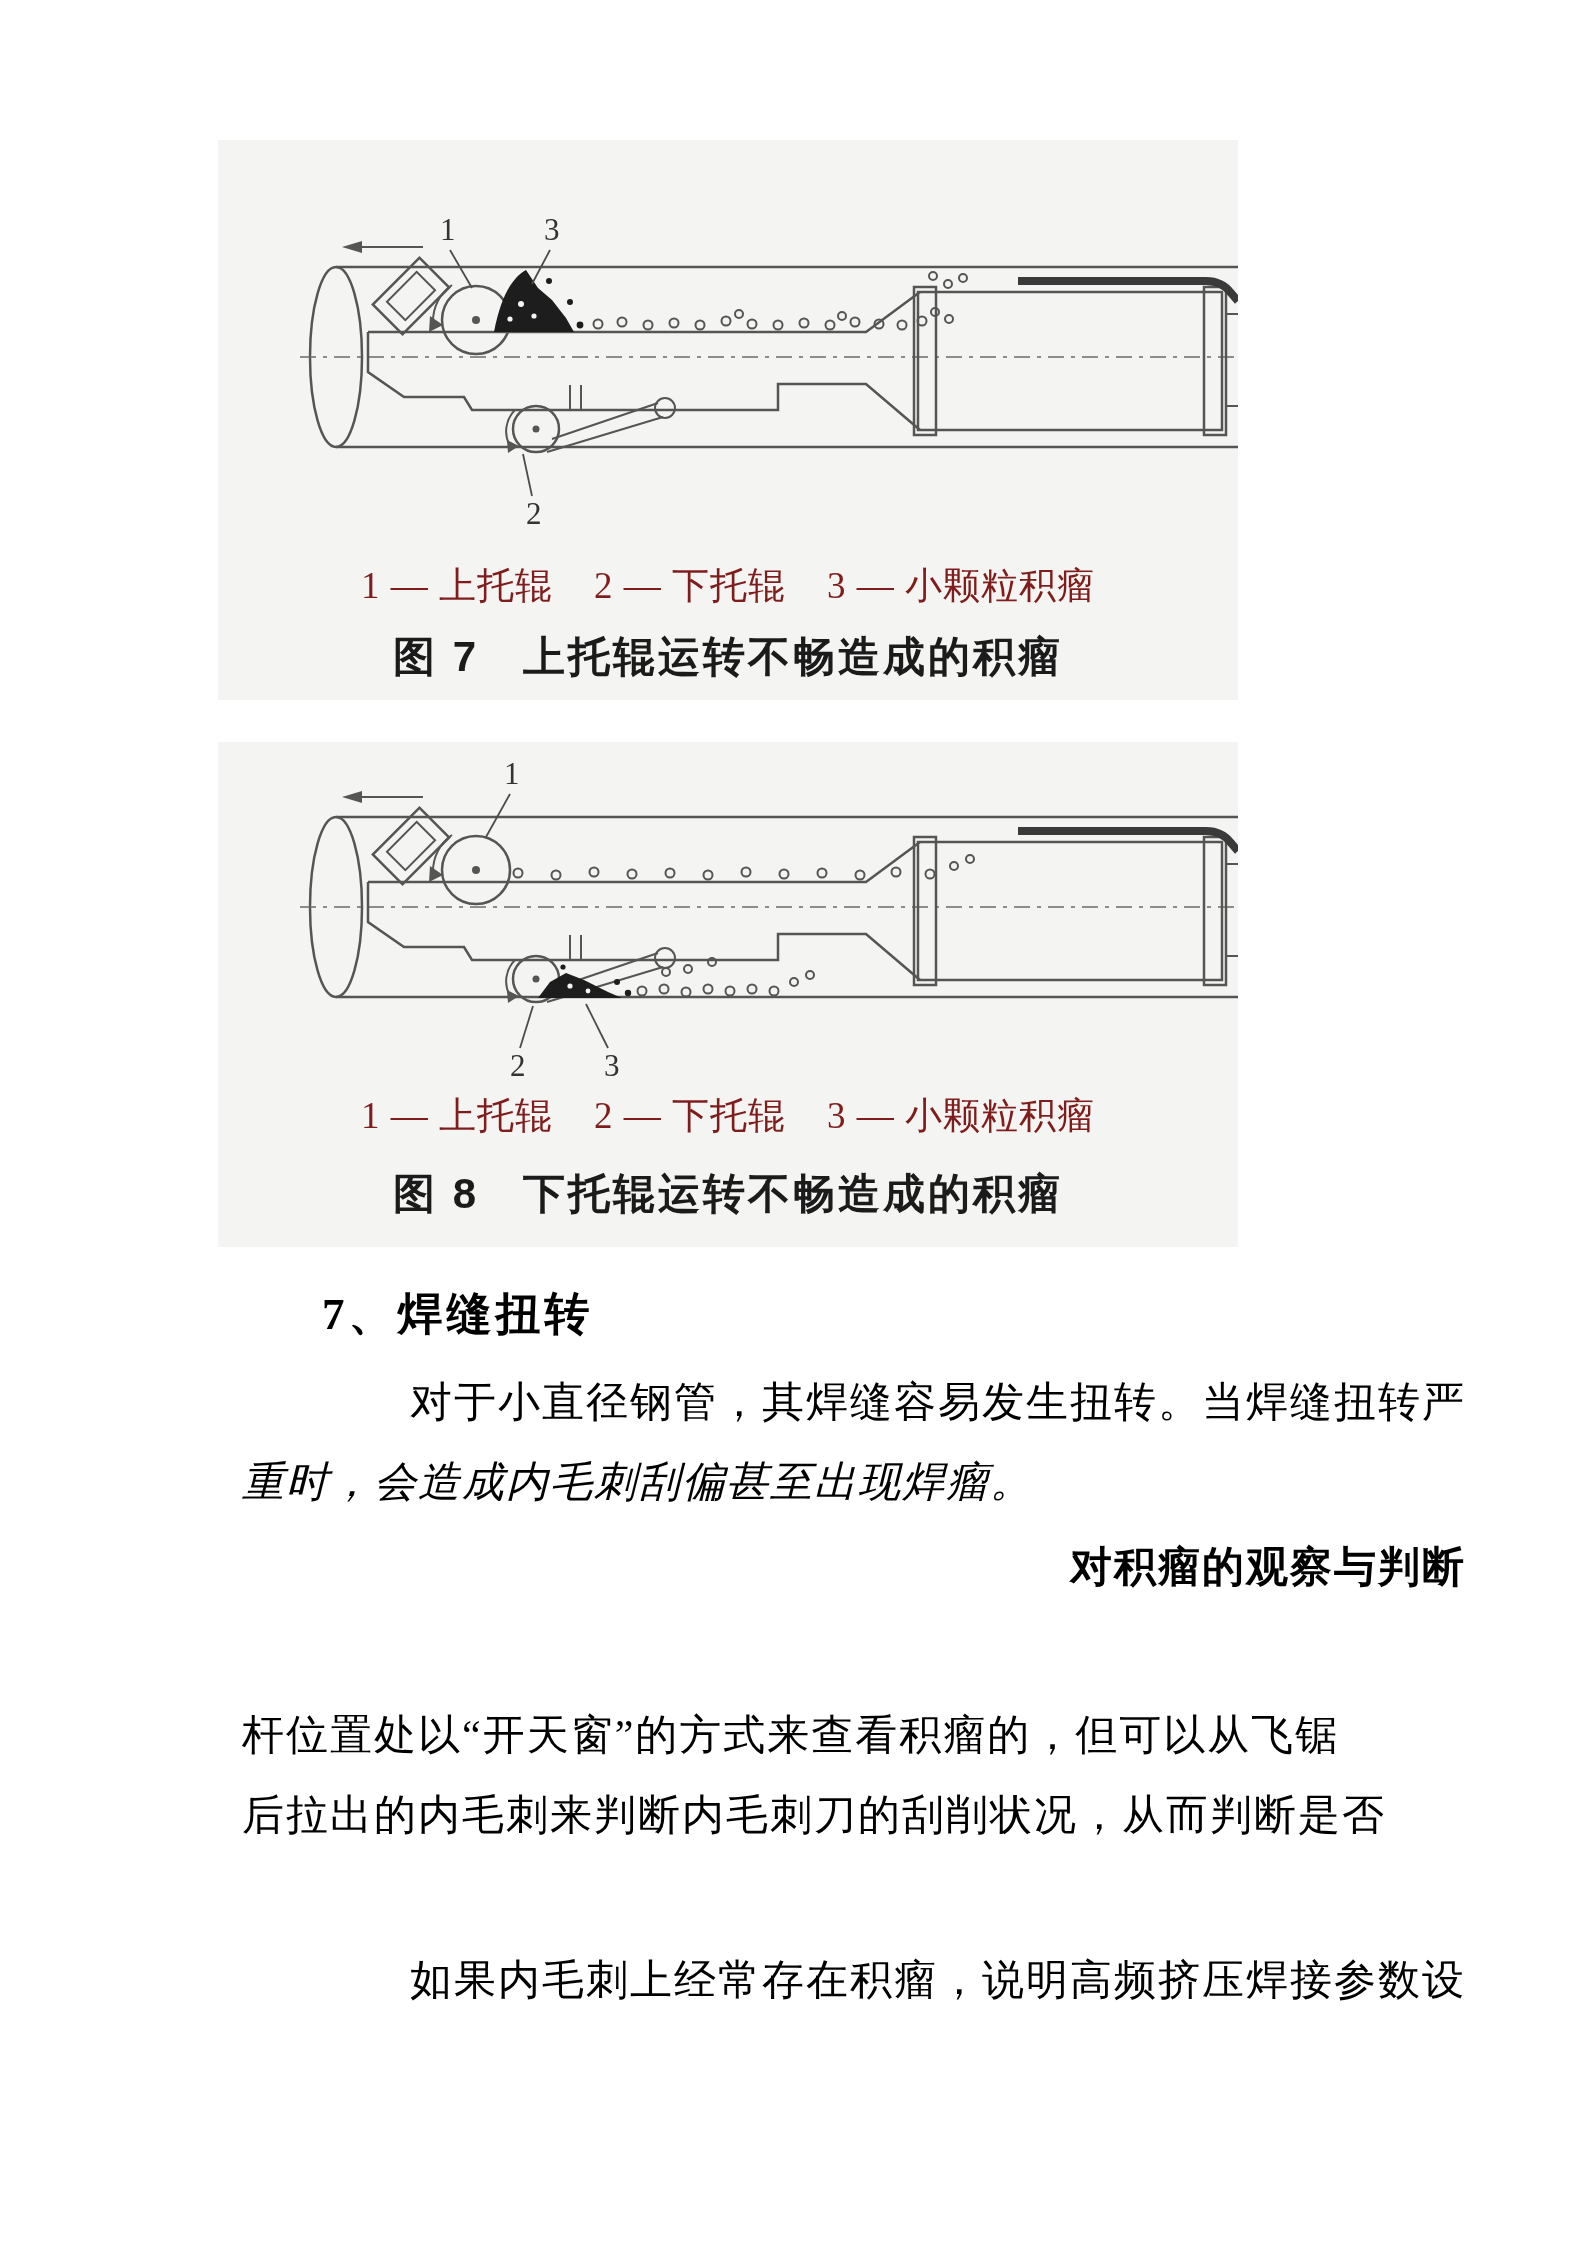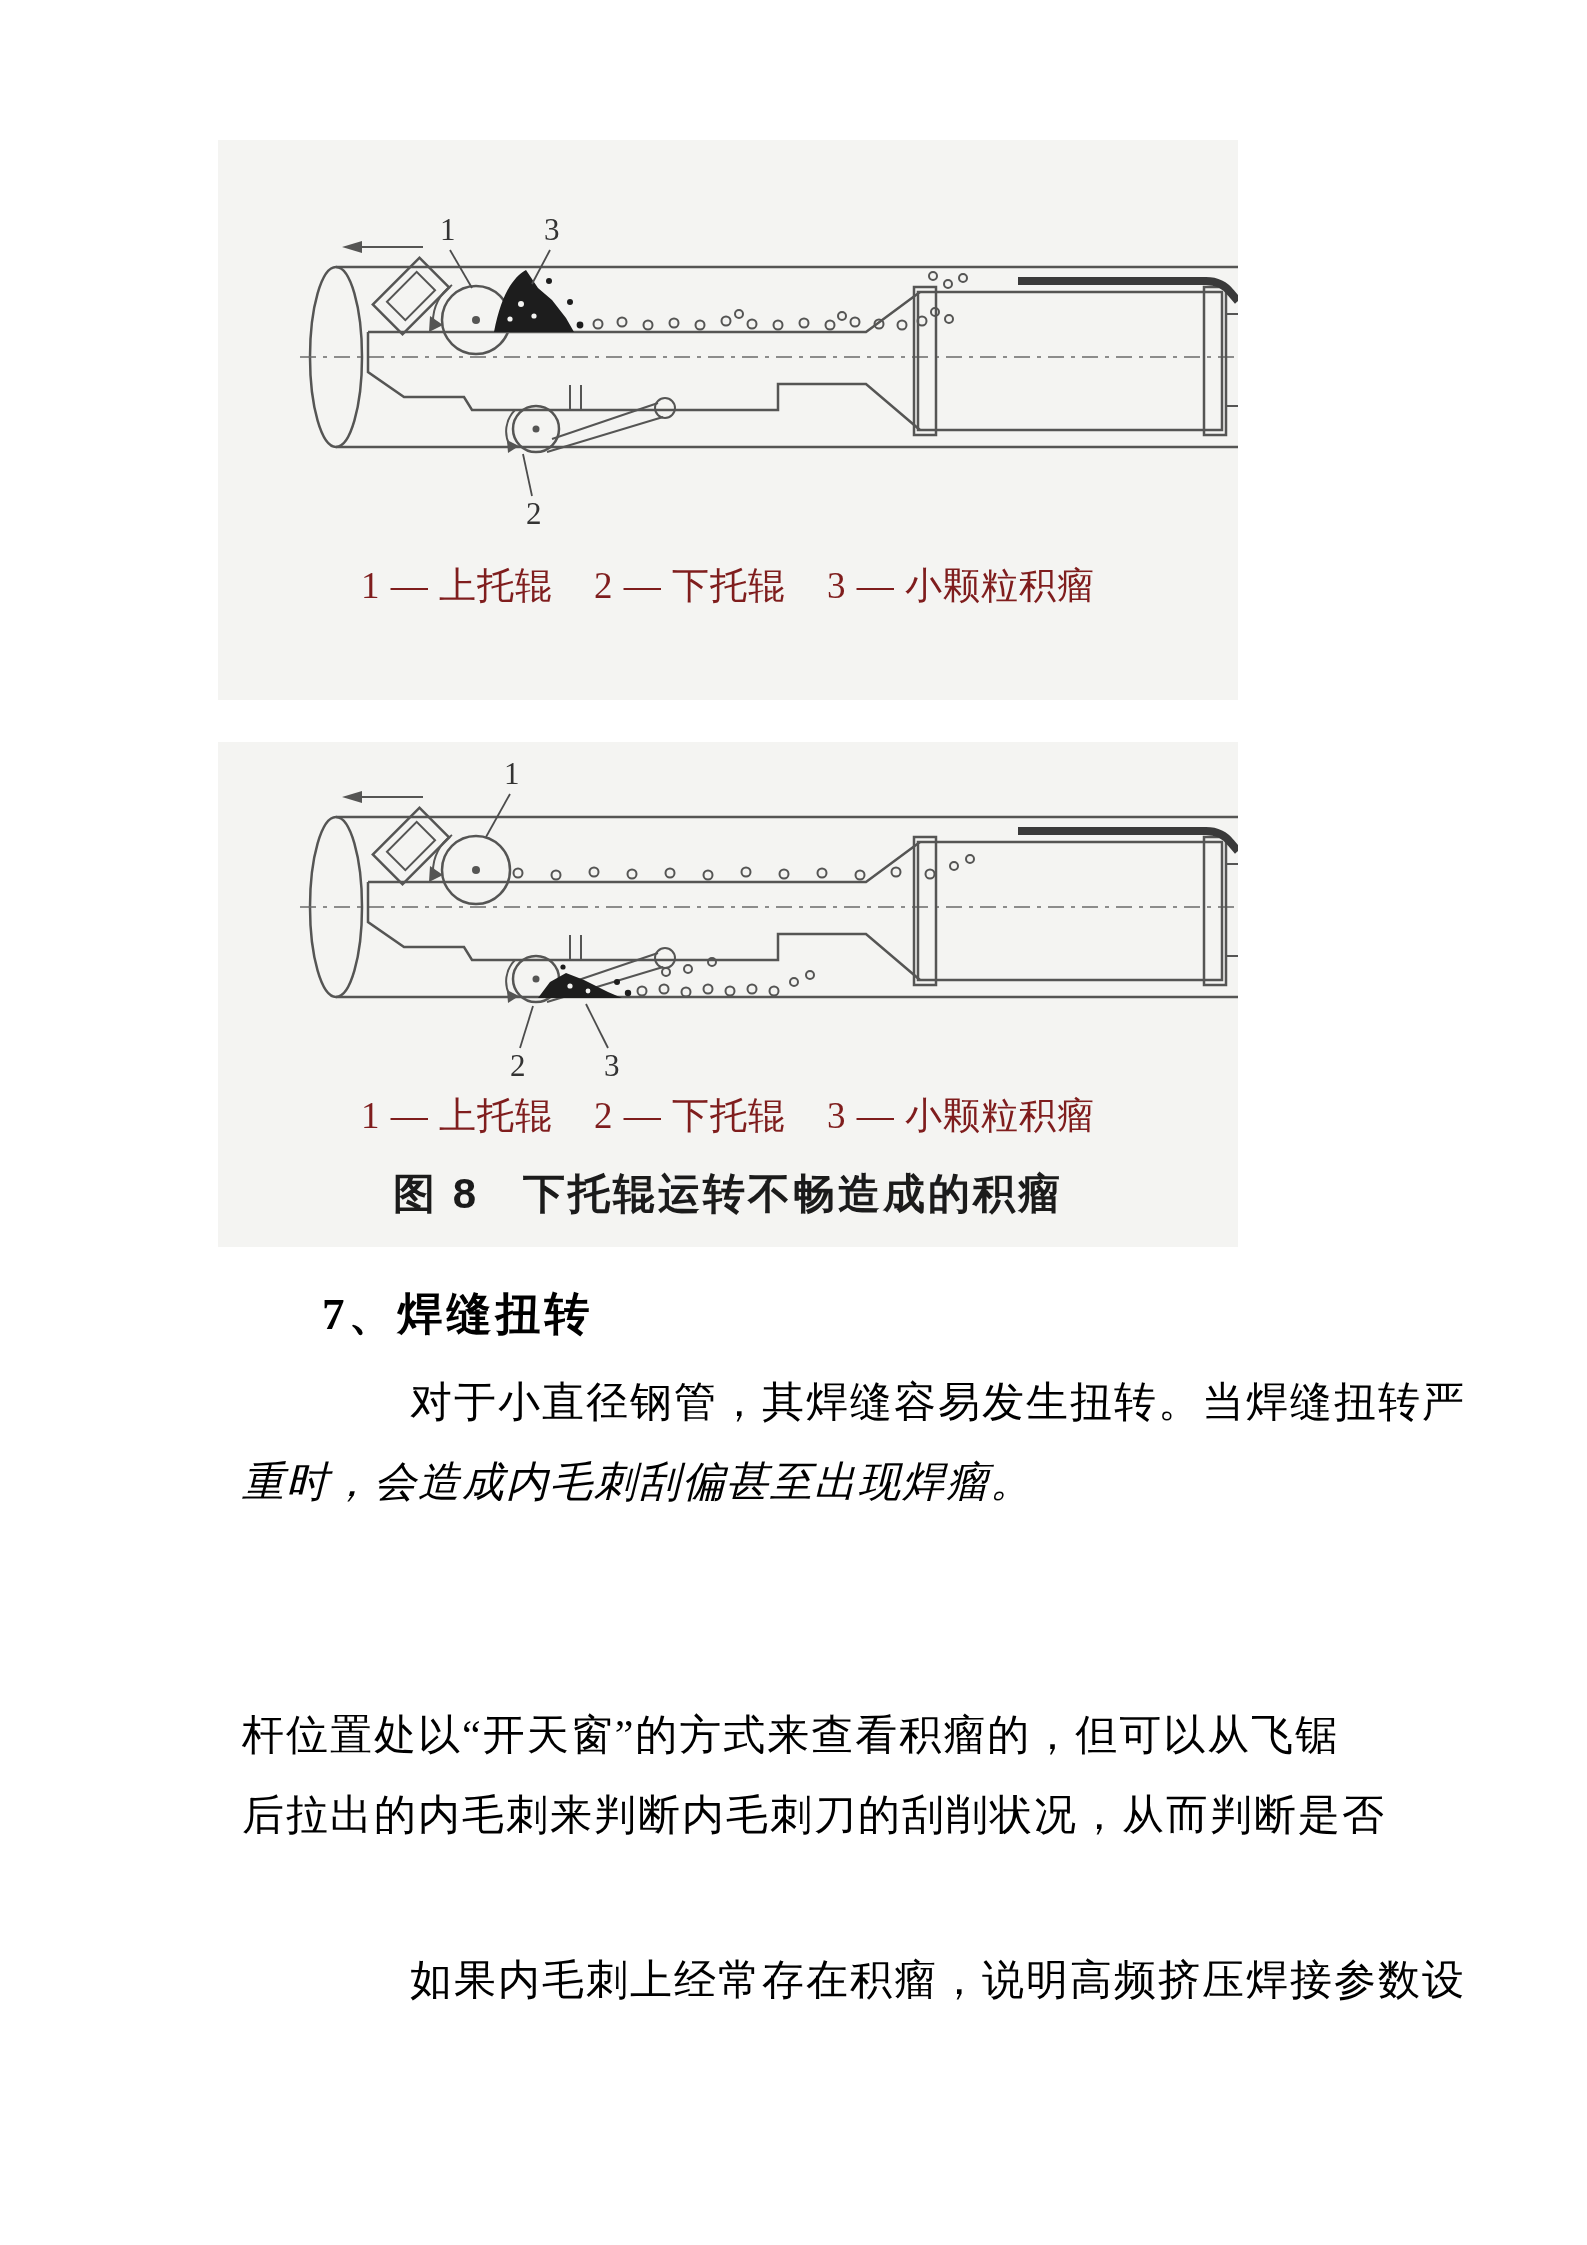--- a/index.html
+++ b/index.html
@@ -129,20 +129,21 @@
       <g>
         <text x="222" y="48">1</text>
         <path class="ldr" d="M 232,58 L 254,96"></path>
         <text x="326" y="48">3</text>
         <path class="ldr" d="M 332,58 L 314,92"></path>
         <text x="308" y="332">2</text>
         <path class="ldr" d="M 314,304 L 305,262"></path>
       </g>
     </svg>
     <div class="legend" style="top:421px;">1 — 上托辊    2 — 下托辊    3 — 小颗粒积瘤</div>
+    <div class="caption" style="top:489px;">图 7   上托辊运转不畅造成的积瘤</div>
   </div>
 
   <div class="fig-block" style="left:218px;top:742px;height:505px;">
     <svg class="fig-svg" style="top:0px;" width="1020" height="345" viewBox="0 0 1020 345">
       <g>
         <path class="dln" d="M 118,75 H 1020"></path>
         <path class="dln" d="M 118,255 H 1020"></path>
         <ellipse class="dln" cx="118" cy="165" rx="26" ry="90"></ellipse>
         <path class="dcl" d="M 82,165 H 1020"></path>
       </g>
@@ -229,17 +230,18 @@
         <path class="ldr" d="M 390,306 L 368,262"></path>
       </g>
     </svg>
     <div class="legend" style="top:349px;">1 — 上托辊    2 — 下托辊    3 — 小颗粒积瘤</div>
     <div class="caption" style="top:424px;">图 8   下托辊运转不畅造成的积瘤</div>
   </div>
 
   <div class="bodyline heading" style="top:1291px;">7、焊缝扭转</div>
   <div class="bodyline indent" style="top:1379px;">对于小直径钢管，其焊缝容易发生扭转。当焊缝扭转严</div>
   <div class="bodyline" style="top:1459px;font-style:italic;">重时，会造成内毛刺刮偏甚至出现焊瘤。</div>
+  <div class="bodyline indent bold" style="top:1544px;">对积瘤的观察与判断</div>
   <div class="bodyline" style="top:1792px;">后拉出的内毛刺来判断内毛刺刀的刮削状况，从而判断是否</div>
   <div class="bodyline" style="top:1712px;">杆位置处以“开天窗”的方式来查看积瘤的，但可以从飞锯</div>
   <div class="bodyline indent" style="top:1957px;">如果内毛刺上经常存在积瘤，说明高频挤压焊接参数设</div>
 
 </div>
 
 </body></html>

